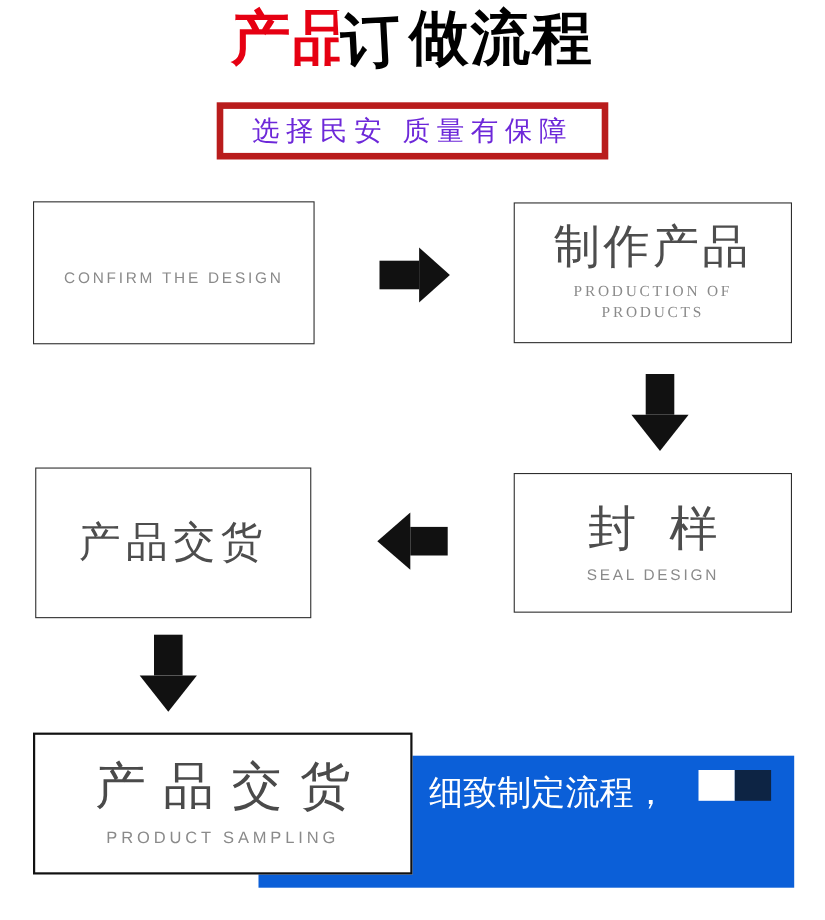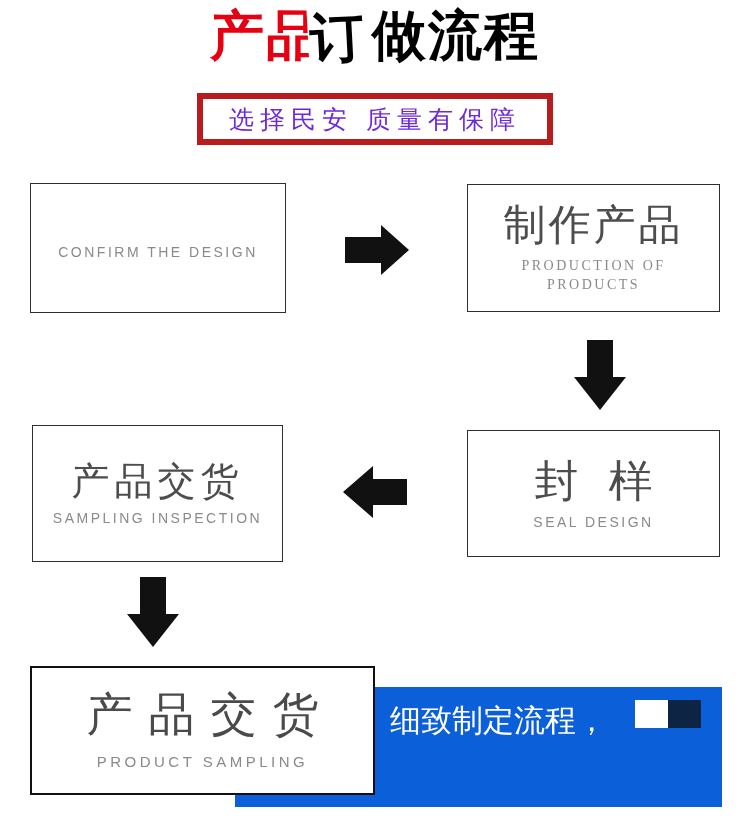--- a/index.html
+++ b/index.html
@@ -38,21 +38,21 @@
   }
   .box1{left:30px;top:183px;width:256px;height:130px;}
   .box2{left:467px;top:184px;width:253px;height:128px;font-family:Liberation Serif, serif;}
   .box3{left:467px;top:430px;width:253px;height:127px;}
   .box4{left:32px;top:425px;width:251px;height:137px;}
   .box5{left:30px;top:666px;width:345px;height:129px;border:2px solid #111111;z-index:2;}
 
   .zh{font-size:40px;color:var(--zh-gray);font-weight:500;line-height:1.12;white-space:nowrap;}
   .box1 .zh{letter-spacing:13px;padding-left:13px;}
   .box2 .zh{font-size:42px;letter-spacing:3px;}
-  .box3 .zh{font-size:44px;letter-spacing:30px;padding-left:30px;}
+  .box3 .zh{font-size:44px;letter-spacing:30px;padding-left:30px;font-family:Liberation Serif, serif;}
   .box4 .zh{font-size:38px;letter-spacing:5px;}
   .box5 .zh{font-size:46px;letter-spacing:16px;padding-left:16px;color:#4a4a4a;}
 
   .en{font-size:14px;color:var(--en-gray);letter-spacing:2.5px;margin-top:8px;line-height:1.3;}
   .box2 .en{max-width:190px;}
   .box4 .en{font-size:14px;margin-top:6px;}
   .box5 .en{font-size:15px;letter-spacing:3.5px;margin-top:11px;}
 
   
   .arrow{position:absolute;display:flex;align-items:center;}
@@ -117,21 +117,20 @@
     <div class="en">SEAL DESIGN</div>
   </section>
 
   <div class="arrow a3">
     <i class="head-left"></i>
     <i class="shaft-h arrow-left-shaft"></i>
   </div>
 
   <section class="step box4">
     <div class="zh">产品交货</div>
-    <div class="en">SAMPLING INSPECTION</div>
   </section>
 
   <div class="arrow arrow-col a4">
     <i class="shaft-v"></i>
     <i class="head-down"></i>
   </div>
 
   <aside class="callout">
     <div class="sq sq-white"></div>
     <div class="sq sq-navy"></div>

